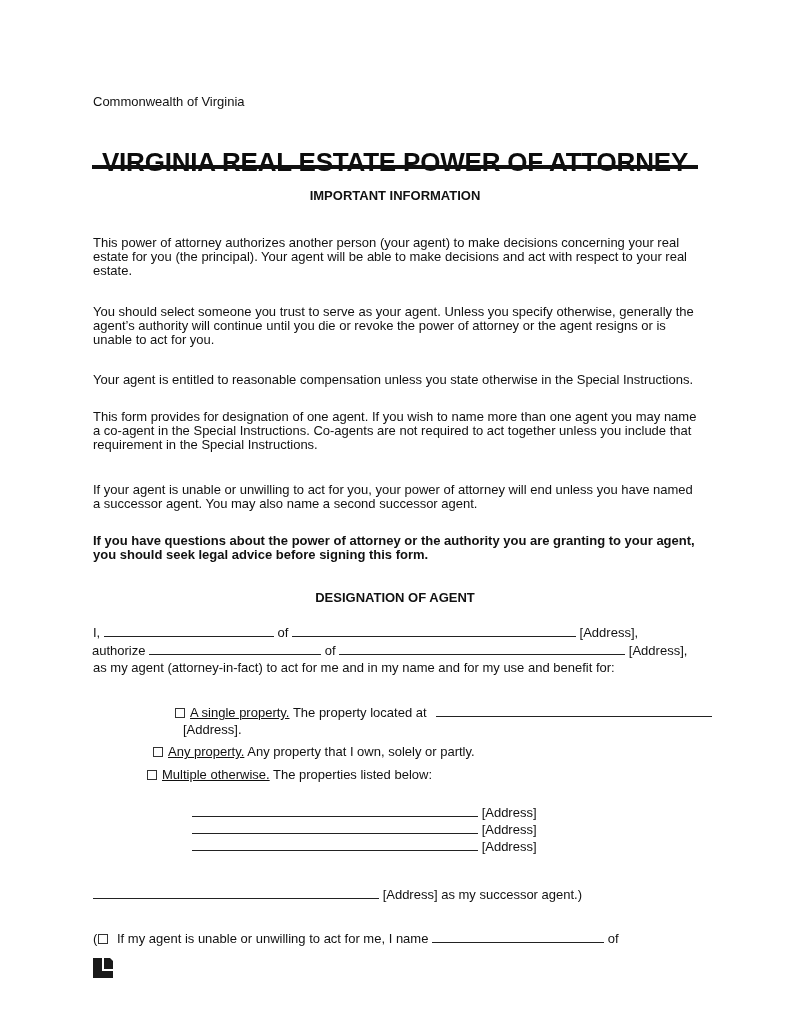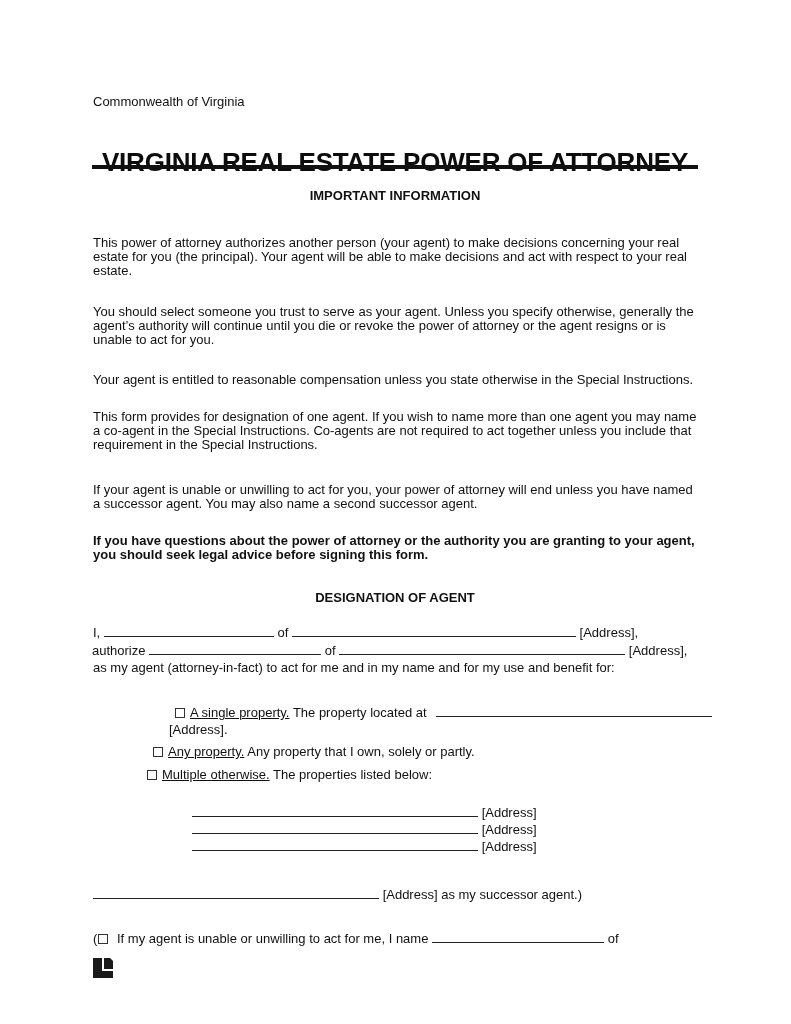--- a/index.html
+++ b/index.html
@@ -54,21 +54,21 @@
   <span>[Address],</span>
 </div>
 
 <div class="row" style="left:93px; top:660px;">as my agent (attorney-in-fact) to act for me and in my name and for my use and benefit for:</div>
 
 <div class="row" style="left:147px; top:704px;margin-left:28px;">
   <span class="cb"></span><span class="u">A single property.</span>
   <span>The property located at</span>
   <span class="line" style="width:276px; margin-left:6px;"></span>
 </div>
-<div class="row" style="left:133px; top:722px;padding-left:36px;">[Address].</div>
+<div class="row" style="left:147px; top:722px;padding-left:36px;">[Address].</div>
 
 <div class="row" style="left:147px; top:744px;padding-left:6px;">
   <span class="cb"></span><span class="u">Any property.</span>
   <span>Any property that I own, solely or partly.</span>
 </div>
 
 <div class="row" style="left:147px; top:767px;">
   <span class="cb"></span><span class="u">Multiple otherwise.</span>
   <span>The properties listed below:</span>
 </div>

